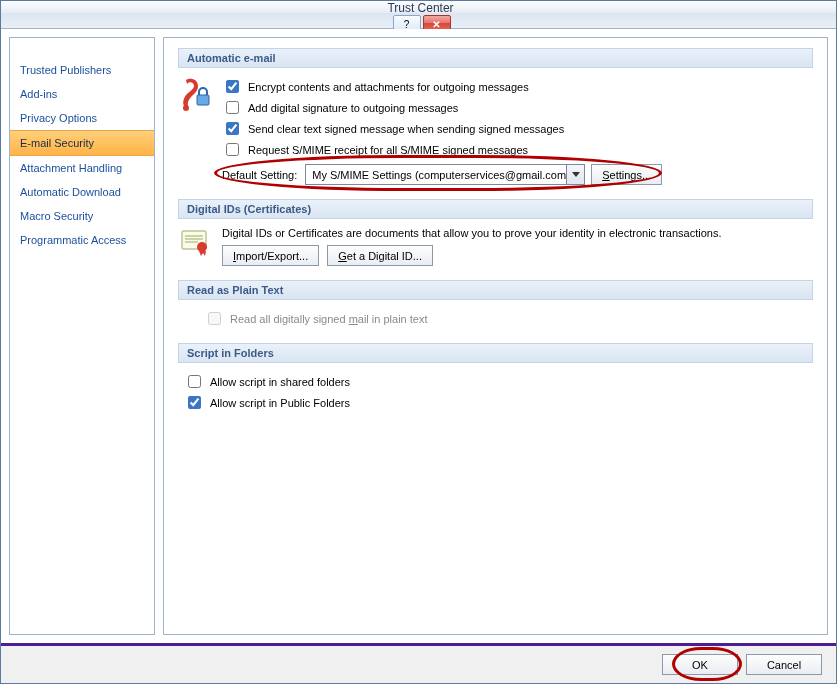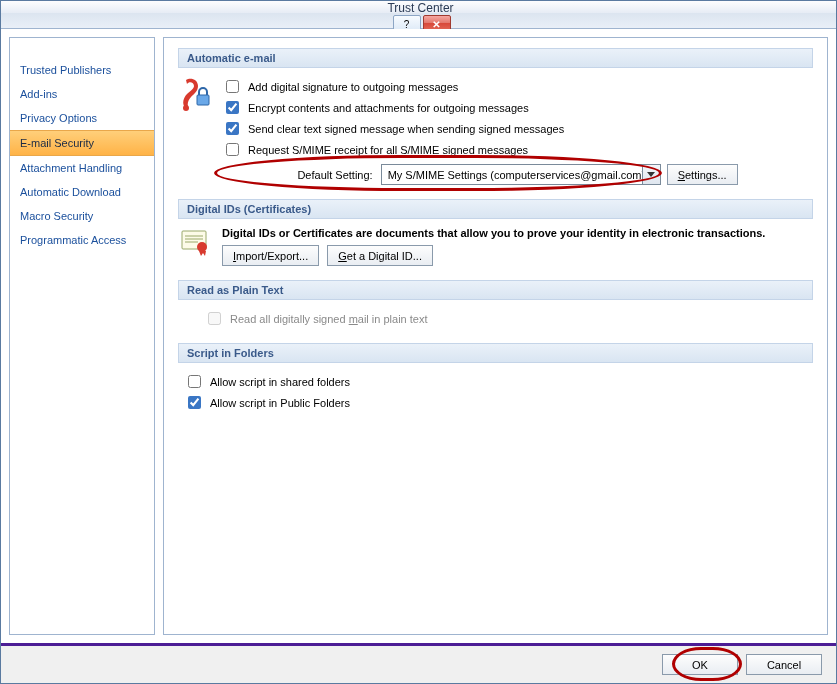--- a/index.html
+++ b/index.html
@@ -111,21 +111,20 @@
     width: 13px; height: 13px;
     accent-color: #3a76c4;
   }
   .chk-row.indented { margin-left: 20px; color: #8a8a8a; }
   .default-setting-row {
     display: flex;
     align-items: center;
     gap: 6px;
     margin-top: 4px;
     position: relative;
-    justify-content: center;
   }
   .label-ds { margin-right: 2px; }
   .dropdown {
     display: flex;
     align-items: center;
     border: 1px solid #7a8a9a;
     background: #fff;
     height: 21px;
     width: 280px;
   }
@@ -146,21 +145,21 @@
     border: 1px solid #8a9aab;
     background: linear-gradient(to bottom, #fdfdfd, #e9edf2);
     padding: 2px 10px;
     height: 21px;
     font-size: 11px;
     font-family: inherit;
     display: inline-flex;
     align-items: center;
   }
   .btn .u { text-decoration: underline; }
-  .cert-desc { margin-bottom: 6px; font-weight: bold; }
+  .cert-desc { margin-bottom: 6px; }
   .cert-buttons { display: flex; gap: 8px; }
   .footer {
     height: 40px;
     background: #f0f0f0;
     border-top: 3px solid #4c1d95;
     display: flex;
     justify-content: flex-end;
     align-items: center;
     padding: 0 14px;
     gap: 8px;
@@ -213,26 +212,26 @@
         <div class="section-icon">
           <svg width="30" height="34" viewBox="0 0 30 34">
             <path d="M6 2 C10 -1 18 1 18 8 C18 13 14 16 11 19 C9 21 7 25 8 28 L4 28 C2 24 4 19 7 16 C10 13 14 11 14 8 C14 4 9 3 7 6 Z" fill="#d83a2e"></path>
             <circle cx="6" cy="30" r="3" fill="#d83a2e"></circle>
             <rect x="17" y="17" width="12" height="10" rx="1" fill="#6aa8e8" stroke="#2d66a8"></rect>
             <path d="M19 17 v-3 a4 4 0 0 1 8 0 v3" fill="none" stroke="#2d66a8" stroke-width="2"></path>
           </svg>
         </div>
         <div class="section-fields">
           <label class="chk-row">
+            <input type="checkbox" checked="" style="">
+            <span>Encrypt contents and attachments for outgoing messages</span>
+          </label>
+          <label class="chk-row">
             <input type="checkbox" style="">
             <span>Add digital signature to outgoing messages</span>
-          </label>
-          <label class="chk-row">
-            <input type="checkbox" checked="" style="">
-            <span>Encrypt contents and attachments for outgoing messages</span>
           </label>
           <label class="chk-row">
             <input type="checkbox" checked="" style="">
             <span>Send clear text signed message when sending signed messages</span>
           </label>
           <label class="chk-row">
             <input type="checkbox" style="">
             <span>Request S/MIME receipt for all S/MIME signed messages</span>
           </label>
 

